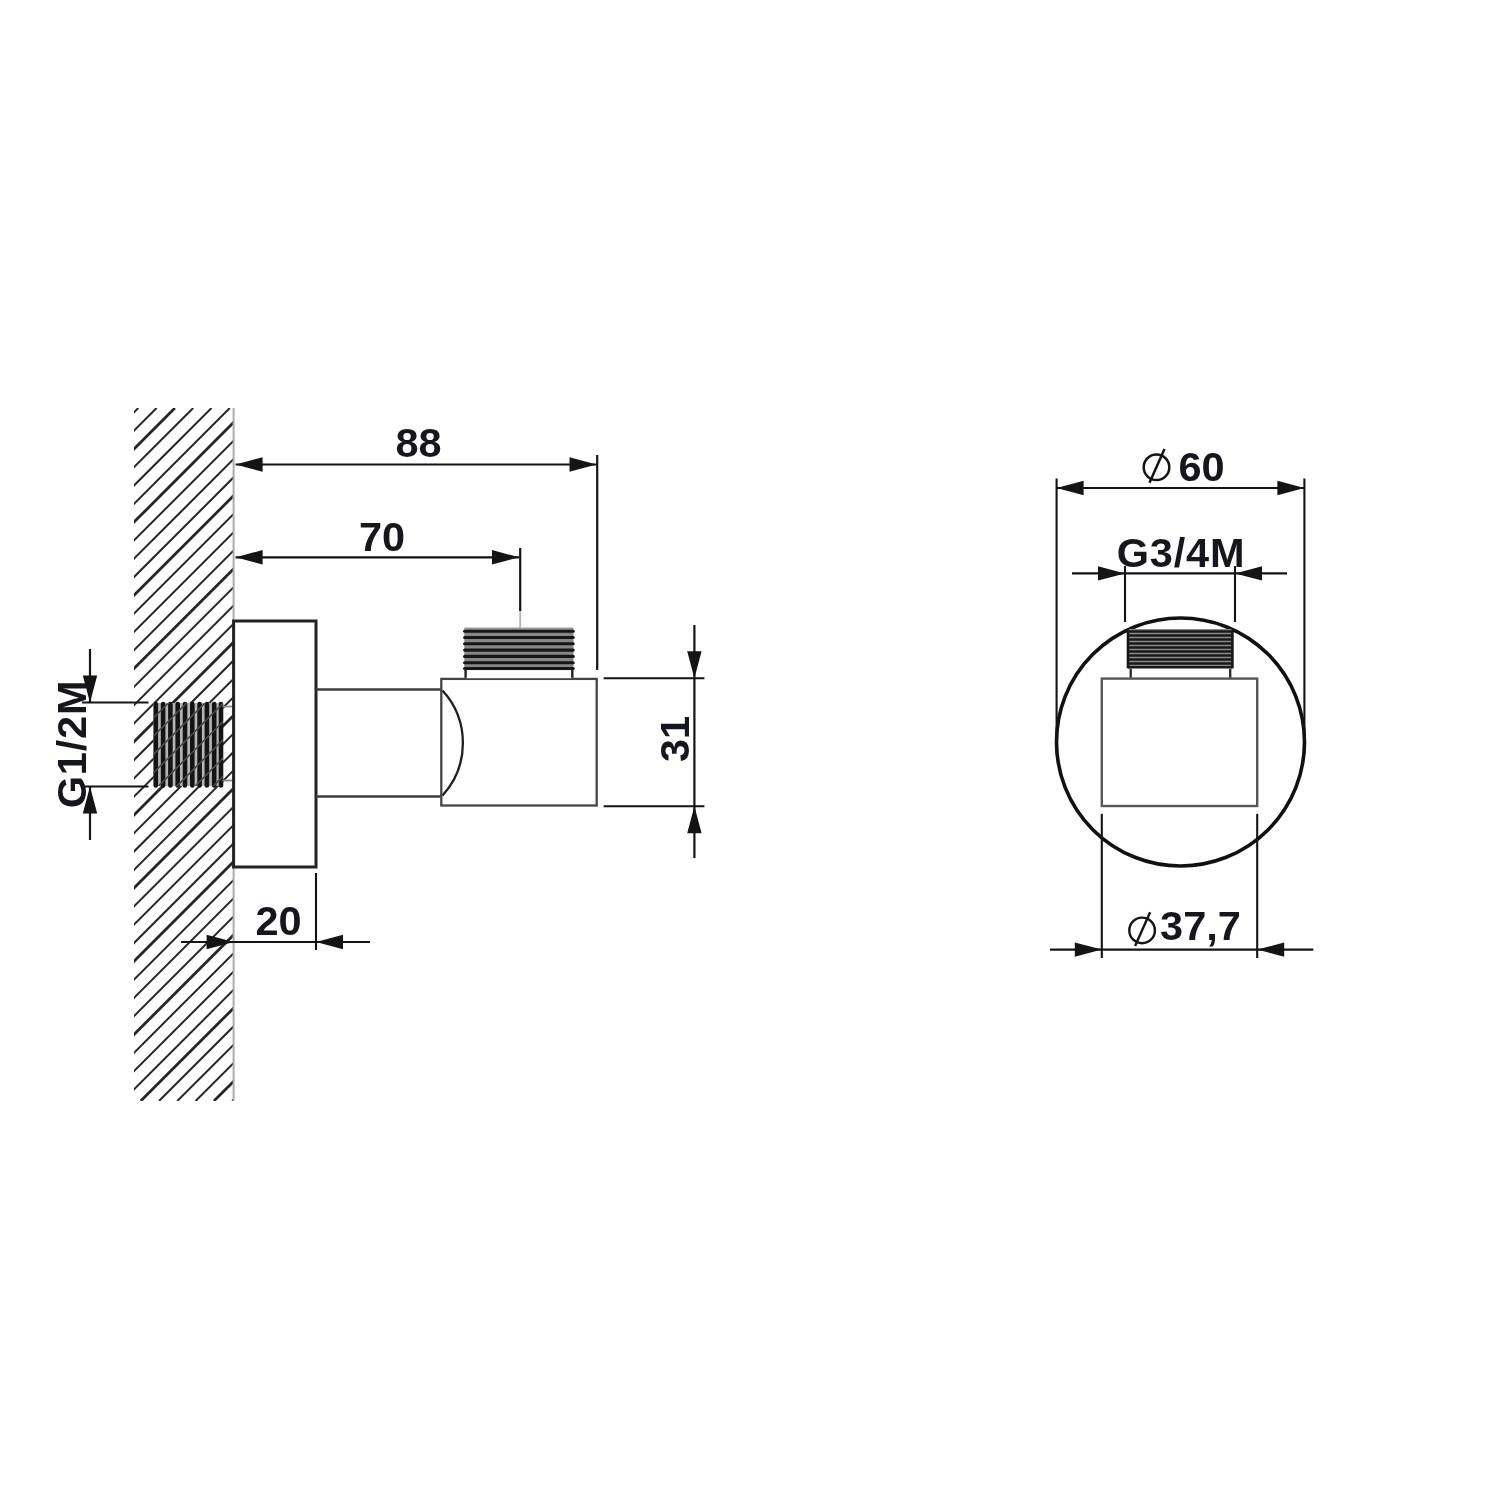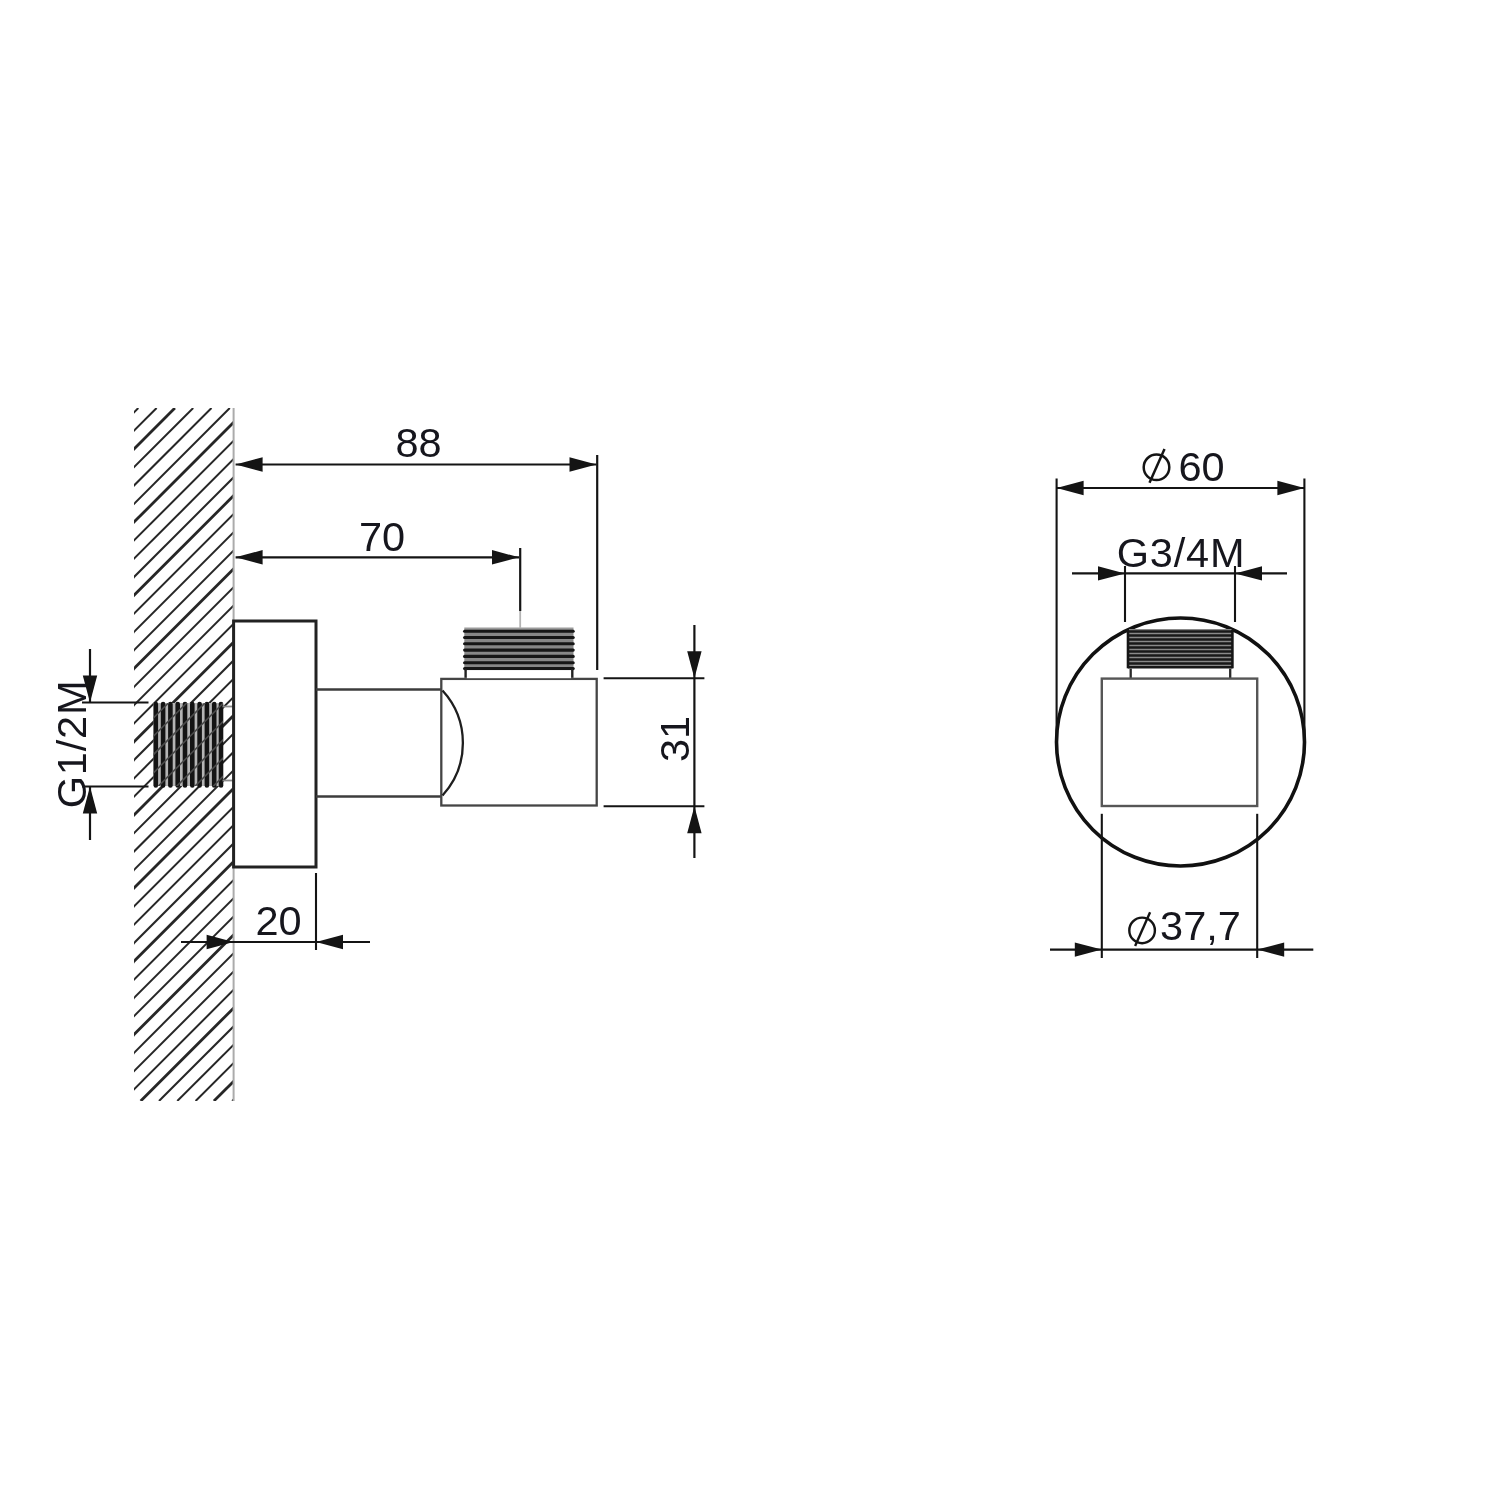--- a/index.html
+++ b/index.html
@@ -1,16 +1,16 @@
 <!DOCTYPE html>
 <html><head>
 <meta charset="utf-8">
 <style>
   html,body{margin:0;padding:0;background:#ffffff;}
-  .page{width:1500px;height:1500px;position:relative;background:#ffffff;}
+  .page{width:1500px;height:1500px;position:relative;background:#ffffff;font-weight:bold;}
   text{font-family:"Liberation Sans",sans-serif;fill:#16161d;}
 </style>
 </head>
 <body>
 <div class="page">
 <svg width="1500" height="1500" viewBox="0 0 1500 1500">
   <rect x="0" y="0" width="1500" height="1500" fill="#ffffff"></rect>
 
   <defs>
     <clipPath id="wallclip">

